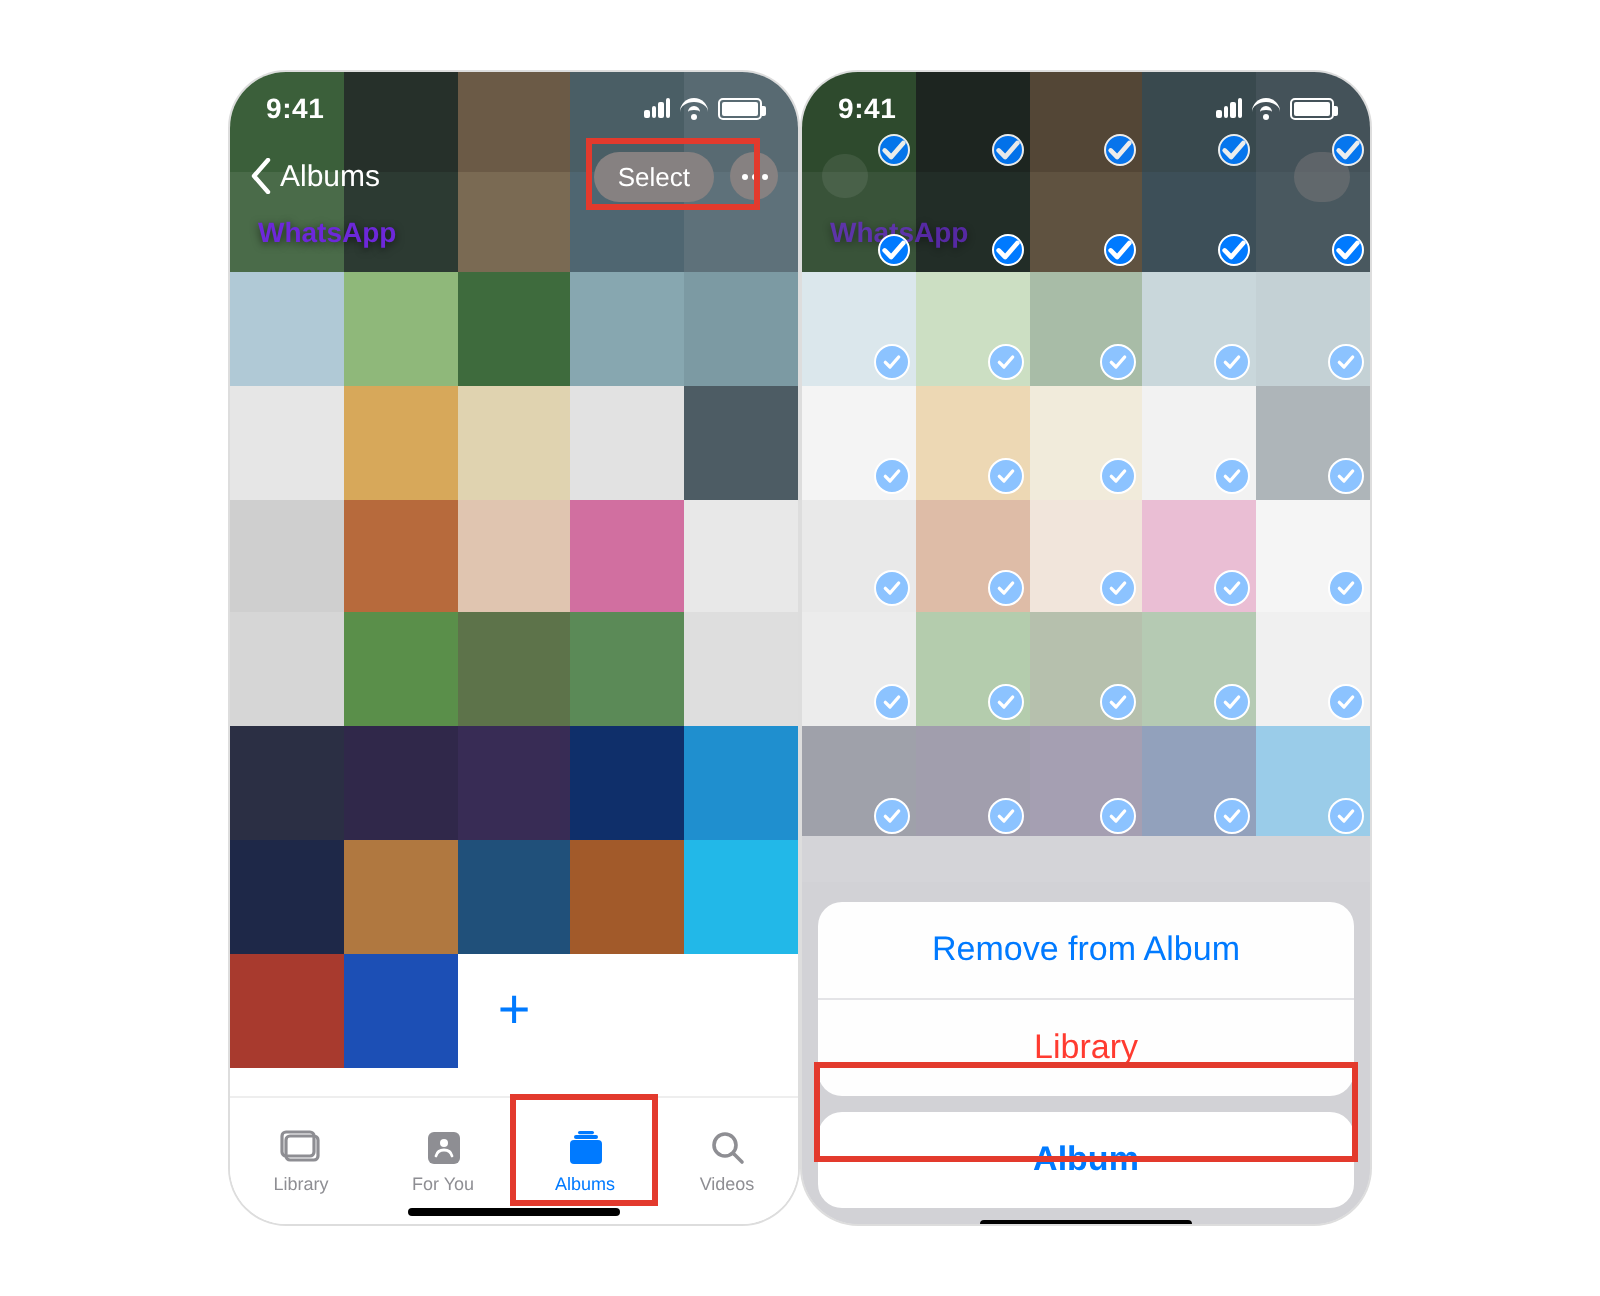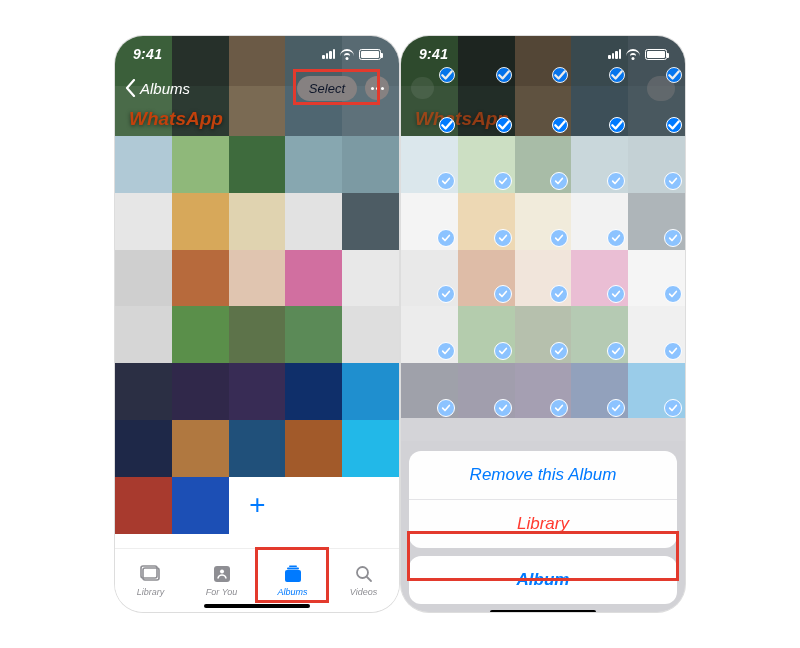--- a/index.html
+++ b/index.html
@@ -18,21 +18,20 @@
     background:#fff;
     display:flex;
     justify-content:center;
     align-items:center;
   }
   .wrap{
     width:570px;
     height:576px;
     display:flex;
     gap:2px;
-    font-style:italic;
   }
   .phone{
     width:284px;
     height:576px;
     background:#fff;
     border-radius:28px;
     overflow:hidden;
     position:relative;
     box-shadow:0 0 0 1px #ddd;
     display:flex;
@@ -74,28 +73,28 @@
   .nav{
     position:absolute;left:0;right:0;top:36px;height:32px;
     display:flex;align-items:center;justify-content:space-between;
     padding:0 10px;color:#fff;
   }
   .nav .back{display:flex;align-items:center;font-size:15px;gap:4px;}
   .nav .back svg{width:11px;height:18px;}
   .nav .right{display:flex;align-items:center;gap:8px;}
   .pill{
     background:var(--pill);
-    color:#0f172a;font-size:13px;font-weight:500;
+    color:#ffffff;font-size:13px;font-weight:500;
     padding:5px 12px;border-radius:14px;
     display:inline-block;
   }
   .more{width:24px;height:24px;border-radius:50%;background:var(--pill);display:flex;align-items:center;justify-content:center;gap:2px;}
   .more span{width:3px;height:3px;background:#fff;border-radius:50%;}
   .title-ov{
-    position:absolute;left:14px;top:72px;color:#c2410c;font-size:19px;font-weight:700;
+    position:absolute;left:14px;top:72px;color:#6d28d9;font-size:14px;font-weight:700;
     text-shadow:0 1px 4px rgba(0,0,0,.6);
   }
   .hdrbox{position:absolute;border:3px solid var(--highlight);pointer-events:none;}
   
   .grid{
     flex:1 1 auto;overflow:hidden;
     display:grid;
     grid-template-columns:repeat(5,1fr);
     grid-auto-rows:56.8px;
     position:relative;
@@ -575,21 +574,21 @@
             <svg viewBox="0 0 12 12">
               <path d="M2 6.2 4.8 9 10 3" fill="none" stroke="#fff" stroke-width="2" stroke-linecap="round" stroke-linejoin="round"></path>
             </svg>
           </div>
         </div>
       </div>
 
     <div style="flex:0 0 194px;position:relative;background:#d4d4d8;">
       <div class="sheet-stack">
         <div class="sheet">
-          <div class="opt blue">Remove this Album</div>
+          <div class="opt blue">Remove from Album</div>
           <div class="opt red">Library</div>
         </div>
         <div class="cancel">Album</div>
         <div class="home-ind" style="bottom:-2px"></div>
         <div class="sheet-hi" style="left:6px;right:6px;top:90px;height:50px;"></div>
       </div>
     </div>
   </div>
 
 </div>

